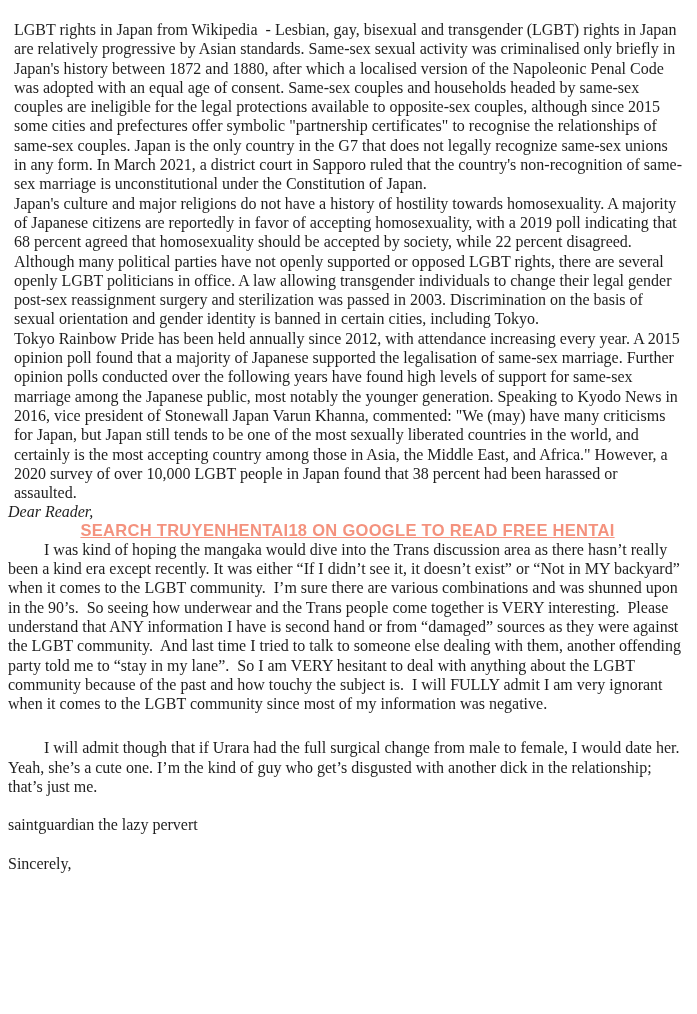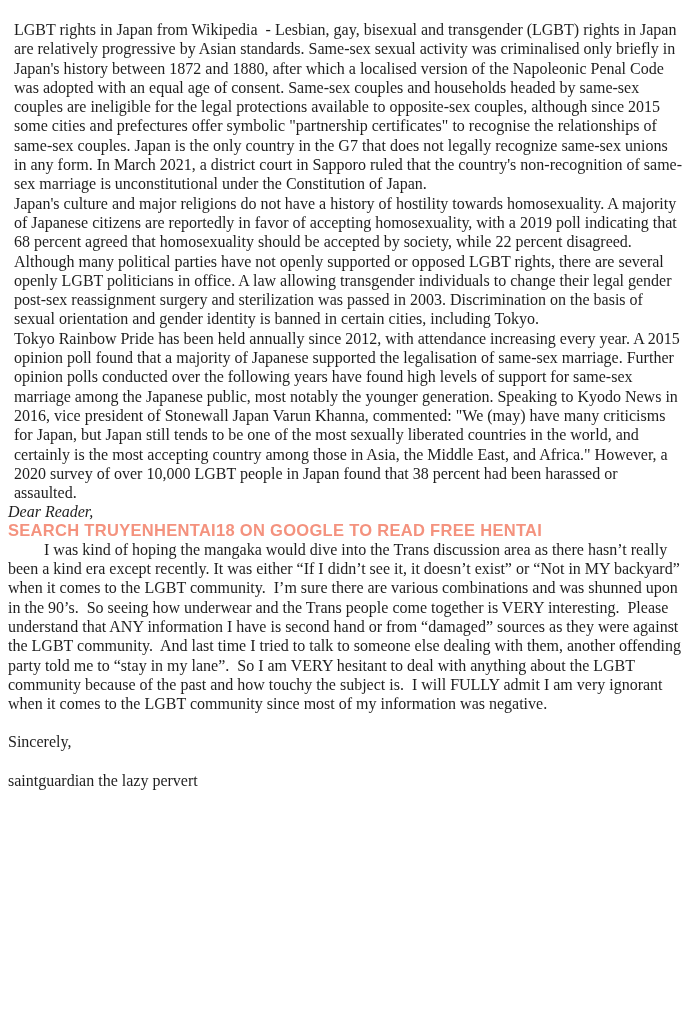--- a/index.html
+++ b/index.html
@@ -30,26 +30,28 @@
   .letter-section {
     padding: 0 10px 0 8px;
     text-align: left;
   }
   .salutation {
     margin: 13px 0 0 0;
     font-style: italic;
   }
   .watermark {
     margin: -2px 0 0 0;
+    text-align: center;
     font-family: "Liberation Sans", "DejaVu Sans", sans-serif;
     font-weight: bold;
     font-size: 16.5px;
     line-height: 20px;
     letter-spacing: 0.3px;
     white-space: nowrap;
+    text-decoration: underline;
   }
   .letter-section p.body-para {
     margin: 0;
     white-space: pre-wrap;
   }
   .indent {
     text-indent: 36px;
   }
   .gap {
     margin-top: 19px !important;
@@ -69,20 +71,21 @@
     <p>Tokyo Rainbow Pride has been held annually since 2012, with attendance increasing every year. A 2015 opinion poll found that a majority of Japanese supported the legalisation of same-sex marriage. Further opinion polls conducted over the following years have found high levels of support for same-sex marriage among the Japanese public, most notably the younger generation. Speaking to Kyodo News in 2016, vice president of Stonewall Japan Varun Khanna, commented: "We (may) have many criticisms for Japan, but Japan still tends to be one of the most sexually liberated countries in the world, and certainly is the most accepting country among those in Asia, the Middle East, and Africa." However, a 2020 survey of over 10,000 LGBT people in Japan found that 38 percent had been harassed or assaulted.</p>
   </div>
 
   <div class="letter-section">
     <p class="body-para salutation">Dear Reader,</p>
 
     <p class="watermark" style="color: rgb(244, 146, 126);">SEARCH TRUYENHENTAI18 ON GOOGLE TO READ FREE HENTAI</p>
 
     <p class="body-para indent">I was kind of hoping the mangaka would dive into the Trans discussion area as there hasn’t really been a kind era except recently. It was either “If I didn’t see it, it doesn’t exist” or “Not in MY backyard” when it comes to the LGBT community.  I’m sure there are various combinations and was shunned upon in the 90’s.  So seeing how underwear and the Trans people come together is VERY interesting.  Please understand that ANY information I have is second hand or from “damaged” sources as they were against the LGBT community.  And last time I tried to talk to someone else dealing with them, another offending party told me to “stay in my lane”.  So I am VERY hesitant to deal with anything about the LGBT community because of the past and how touchy the subject is.  I will FULLY admit I am very ignorant when it comes to the LGBT community since most of my information was negative.</p>
 
+    <p class="body-para indent gap-lg">I will admit though that if Urara had the full surgical change from male to female, I would date her. Yeah, she’s a cute one. I’m the kind of guy who get’s disgusted with another dick in the relationship; that’s just me.</p>
 
 
+    <p class="body-para gap">saintguardian the lazy pervert</p>
+
     <p class="body-para gap">Sincerely,</p>
-
-    <p class="body-para gap">saintguardian the lazy pervert</p>
   </div>
 
 </div>
 
 </body></html>

